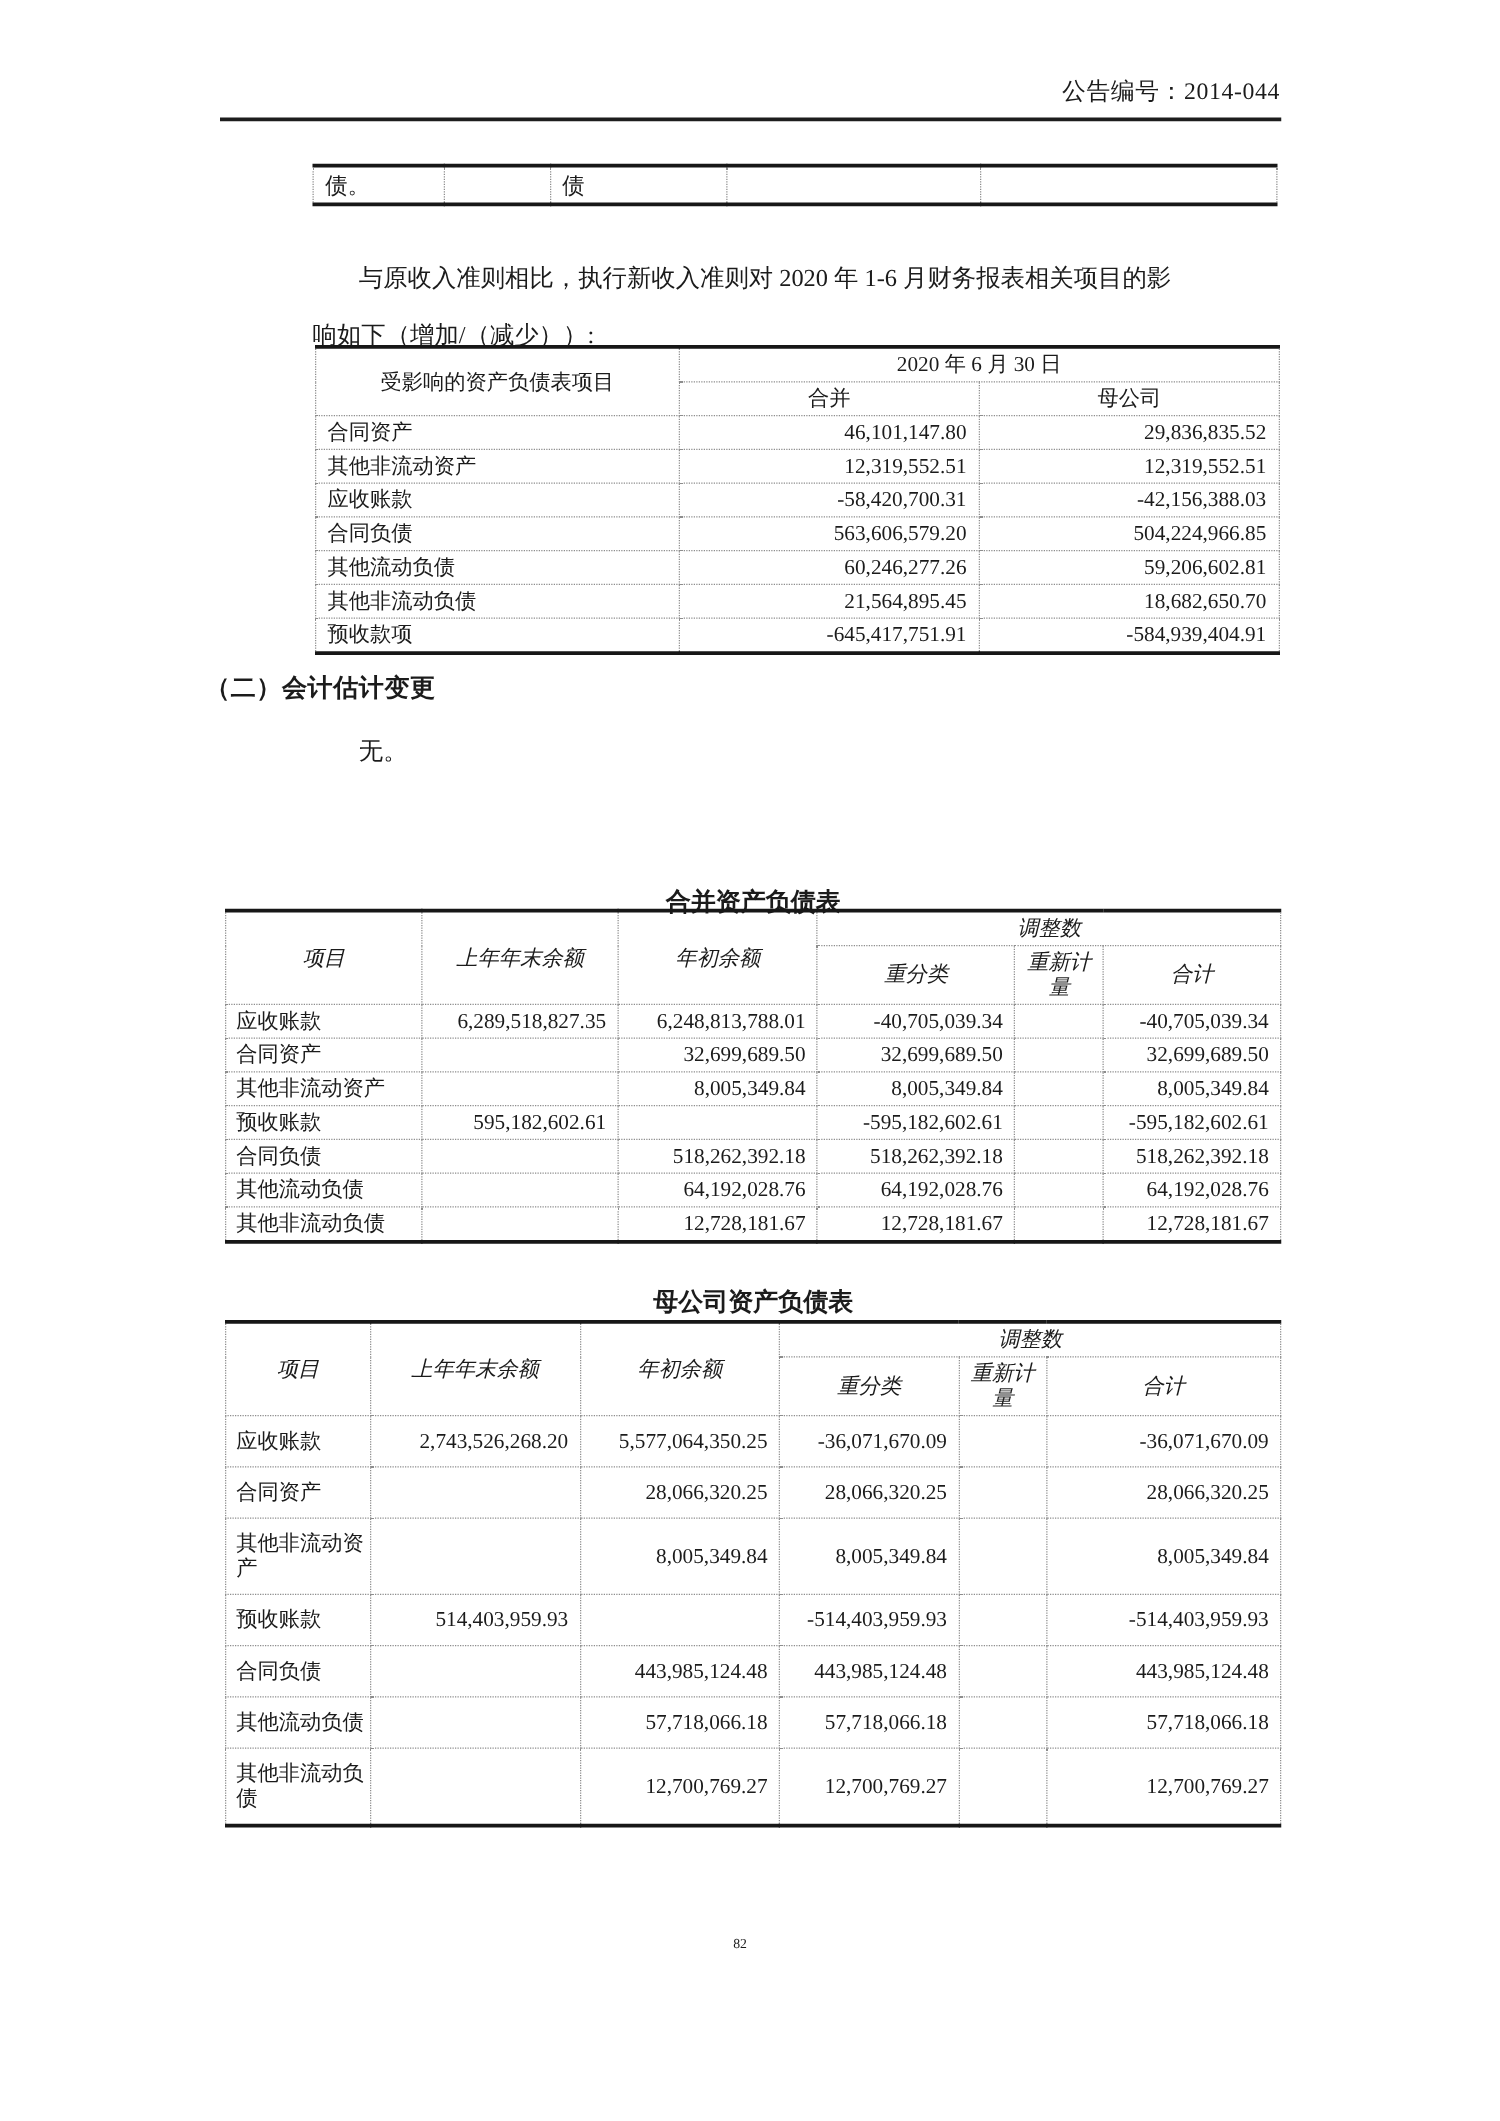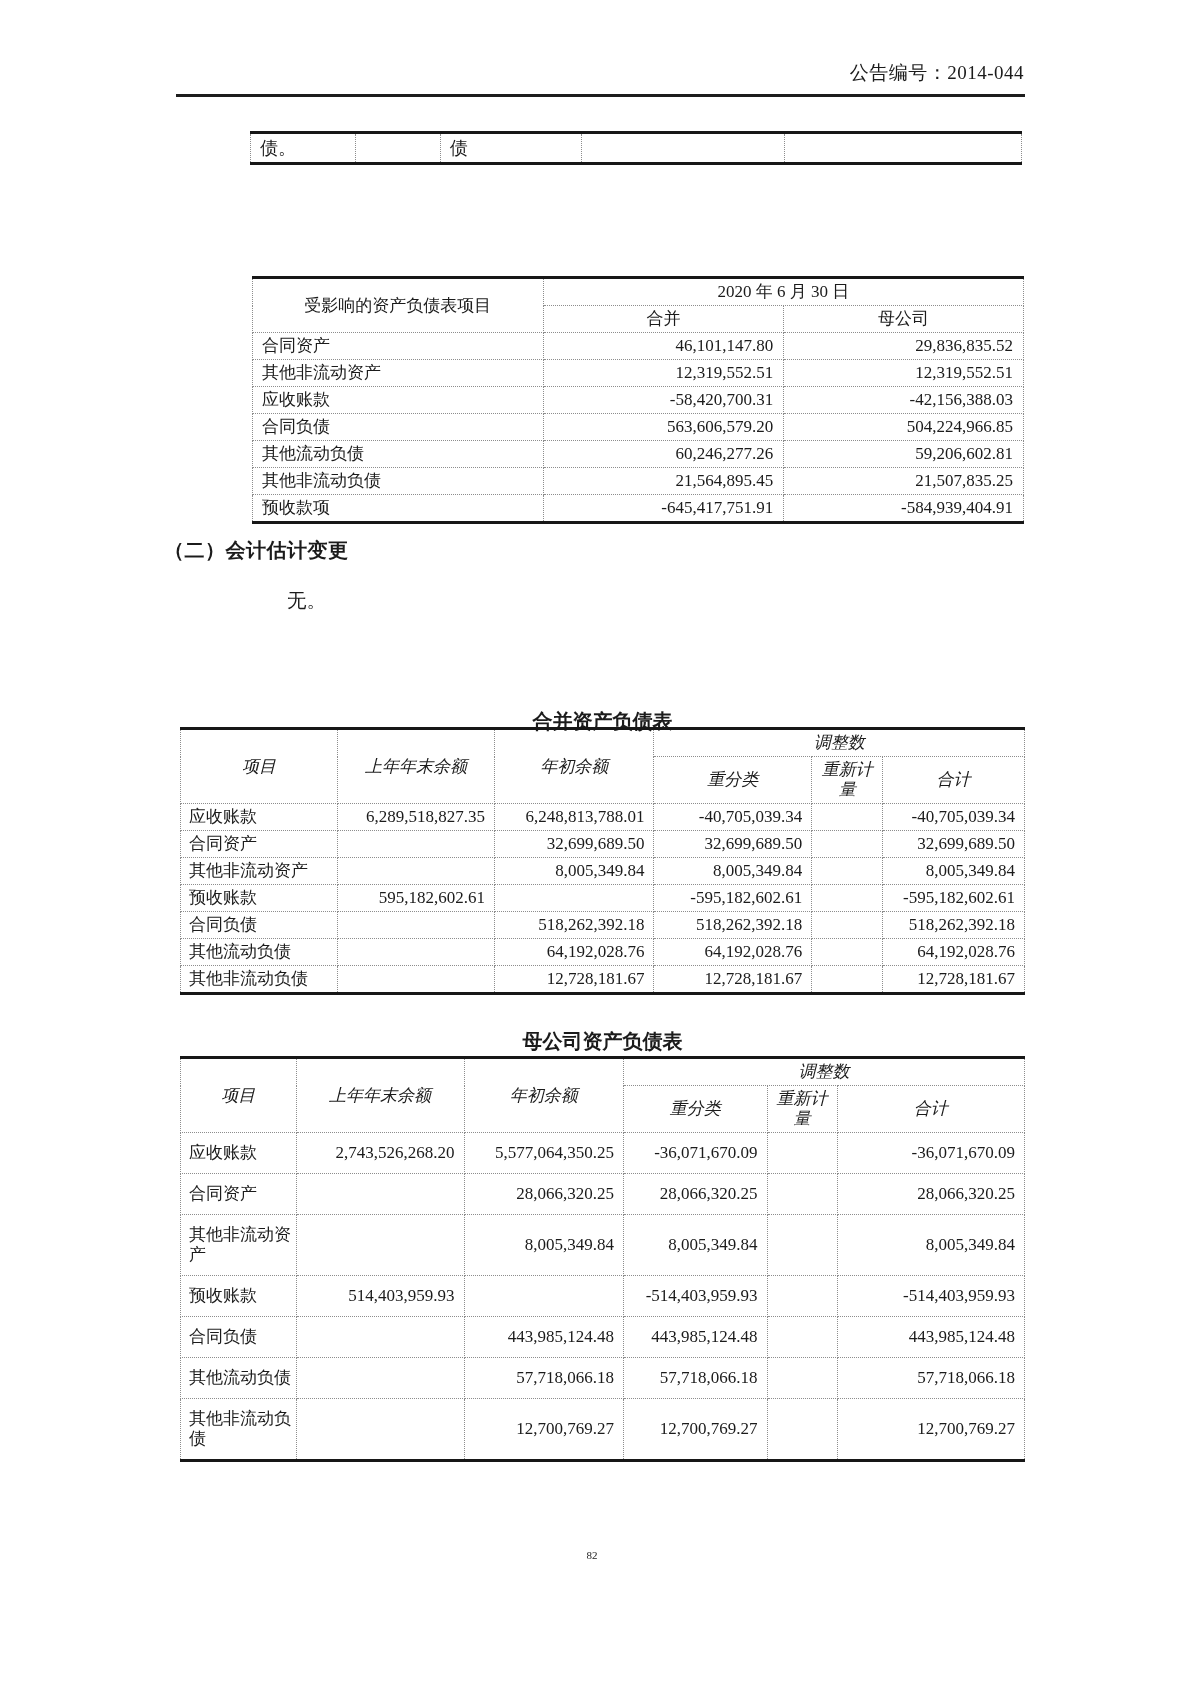--- a/index.html
+++ b/index.html
@@ -101,20 +101,24 @@
             <td class="item">债。</td>
             <td class="item"></td>
             <td class="item">债</td>
             <td class="item"></td>
             <td class="item"></td>
           </tr>
         </tbody>
     </table>
   </div>
 
+  <div class="abs intro">
+    <div class="line1">与原收入准则相比，执行新收入准则对 2020 年 1-6 月财务报表相关项目的影</div>
+    <div class="line2">响如下（增加/（减少））:</div>
+  </div>
 
   <div class="abs impact-table-wrap">
     <table class="doc-table">
       <colgroup>
         <col style="width:37.7%">
           <col style="width:31.2%">
           <col style="width:31.1%">
       </colgroup>
       <thead>
         <tr>
@@ -148,21 +152,21 @@
             <td class="num">504,224,966.85</td>
           </tr>
           <tr>
             <td class="item">其他流动负债</td>
             <td class="num">60,246,277.26</td>
             <td class="num">59,206,602.81</td>
           </tr>
           <tr>
             <td class="item">其他非流动负债</td>
             <td class="num">21,564,895.45</td>
-            <td class="num">21,507,835.25</td>
+            <td class="num">18,682,650.70</td>
           </tr>
           <tr>
             <td class="item">预收款项</td>
             <td class="num">-645,417,751.91</td>
             <td class="num">-584,939,404.91</td>
           </tr>
         </tbody>
     </table>
   </div>
 

